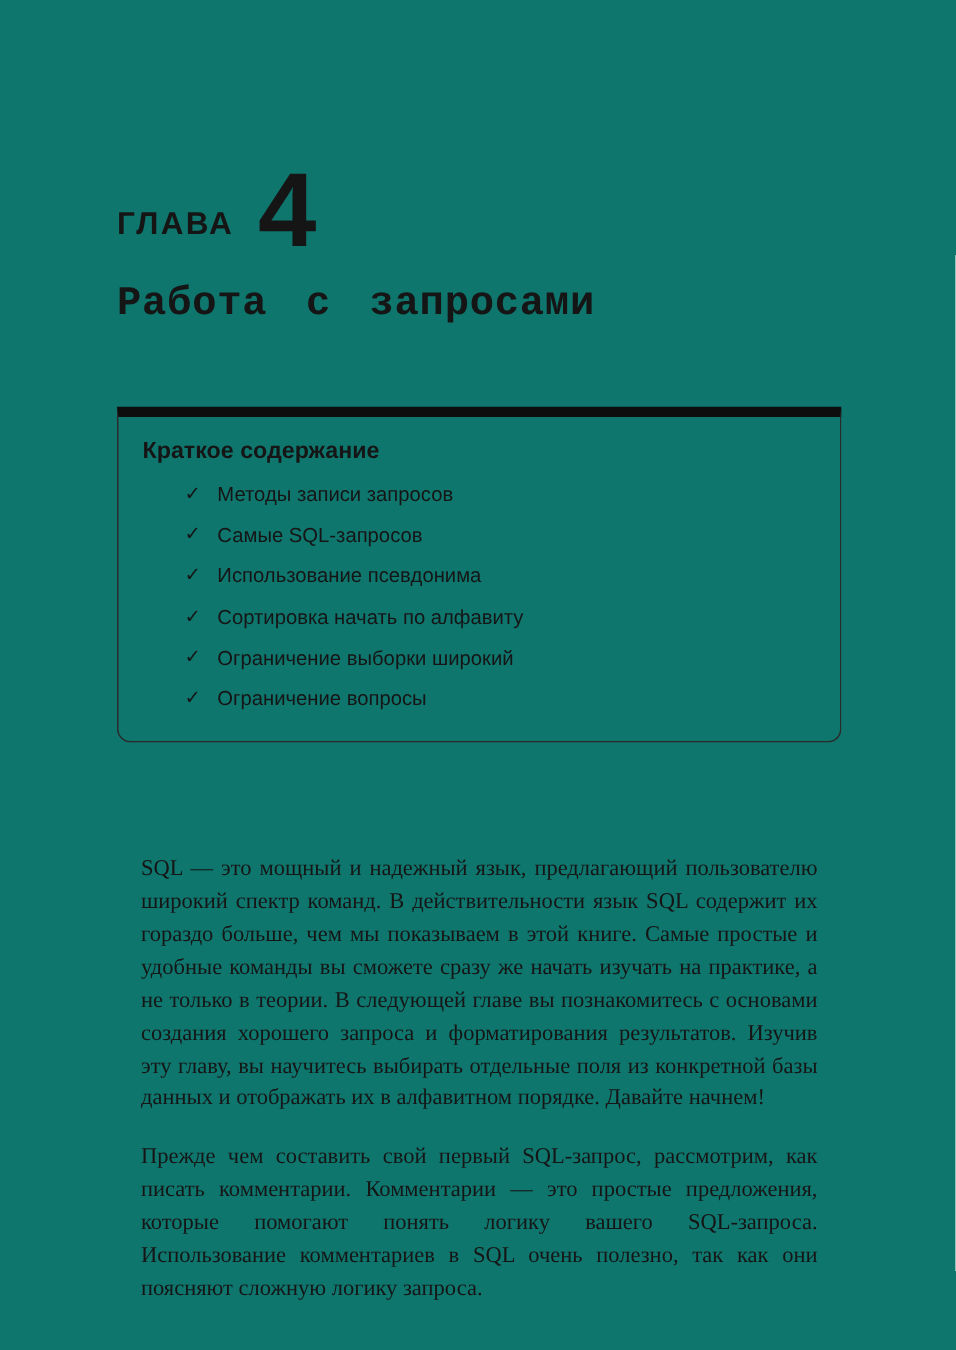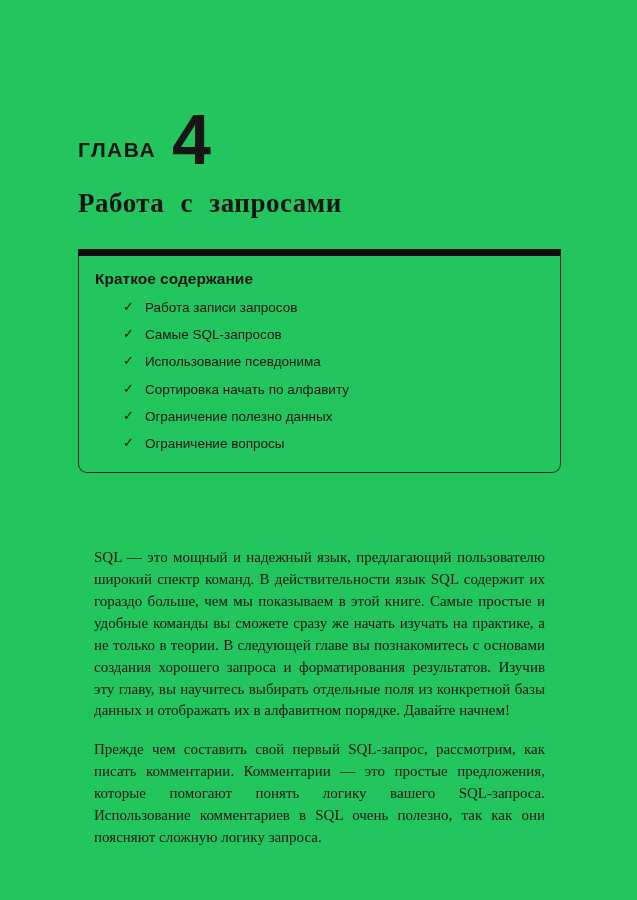--- a/index.html
+++ b/index.html
@@ -1,21 +1,21 @@
 <!DOCTYPE html>
 <html><head>
 <meta charset="utf-8">
 <style>
   * { box-sizing: border-box; }
   html, body { margin: 0; padding: 0; background: #ffffff; }
   .page {
     position: relative;
     width: 637px;
     height: 900px;
-    background: #22c55e;
+    background: #0f766e;
     color: #151515;
     font-family: "Liberation Serif", serif;
     overflow: hidden;
   }
   .content {
     position: absolute;
     left: 78px;
     width: 483px;
     top: 0;
   }
@@ -33,30 +33,30 @@
     padding-bottom: 9px;
     line-height: 1;
   }
   .chapter-number {
     font-family: "Liberation Sans", sans-serif;
     font-weight: bold;
     font-size: 70px;
     line-height: 0.82;
   }
   .chapter-title {
-    font-family: Liberation Serif, serif;
+    font-family: Liberation Mono, monospace;
     font-weight: bold;
     font-size: 27px;
     letter-spacing: 0.5px;
     word-spacing: 9px;
     margin-top: 20px;
     line-height: 1.1;
   }
   .summary-box {
-    margin-top: 30px;
+    margin-top: 52px;
     border: 1px solid #2a2a2a;
     border-top: 7px solid #0d0d0d;
     border-radius: 0 0 9px 9px;
     padding: 11px 18px 18px 16px;
     font-family: "Liberation Sans", sans-serif;
   }
   .summary-title {
     font-weight: bold;
     font-size: 15.5px;
     margin: 3px 0 12px 0;
@@ -108,37 +108,37 @@
       <div class="chapter-number">4</div>
     </div>
 
     <div class="chapter-title">Работа с запросами</div>
 
     <div class="summary-box">
       <div class="summary-title">Краткое содержание</div>
       <ul class="summary-list">
         <li class="summary-item">
           <span class="check">✓</span>
-          <span>Работа записи запросов</span>
+          <span>Методы записи запросов</span>
         </li>
         <li class="summary-item">
           <span class="check">✓</span>
           <span>Самые SQL-запросов</span>
         </li>
         <li class="summary-item">
           <span class="check">✓</span>
           <span>Использование псевдонима</span>
         </li>
         <li class="summary-item">
           <span class="check">✓</span>
           <span>Сортировка начать по алфавиту</span>
         </li>
         <li class="summary-item">
           <span class="check">✓</span>
-          <span>Ограничение полезно данных</span>
+          <span>Ограничение выборки широкий</span>
         </li>
         <li class="summary-item">
           <span class="check">✓</span>
           <span>Ограничение вопросы</span>
         </li>
       </ul>
     </div>
 
     <p class="body-par intro-par">SQL — это мощный и надежный язык, предлагающий пользователю широкий спектр команд. В действительности язык SQL содержит их гораздо больше, чем мы показываем в этой книге. Самые простые и удобные команды вы сможете сразу же начать изучать на практике, а не только в теории. В следующей главе вы познакомитесь с основами создания хорошего запроса и форматирования результатов. Изучив эту главу, вы научитесь выбирать отдельные поля из конкретной базы данных и отображать их в алфавитном порядке. Давайте начнем!</p>
 

